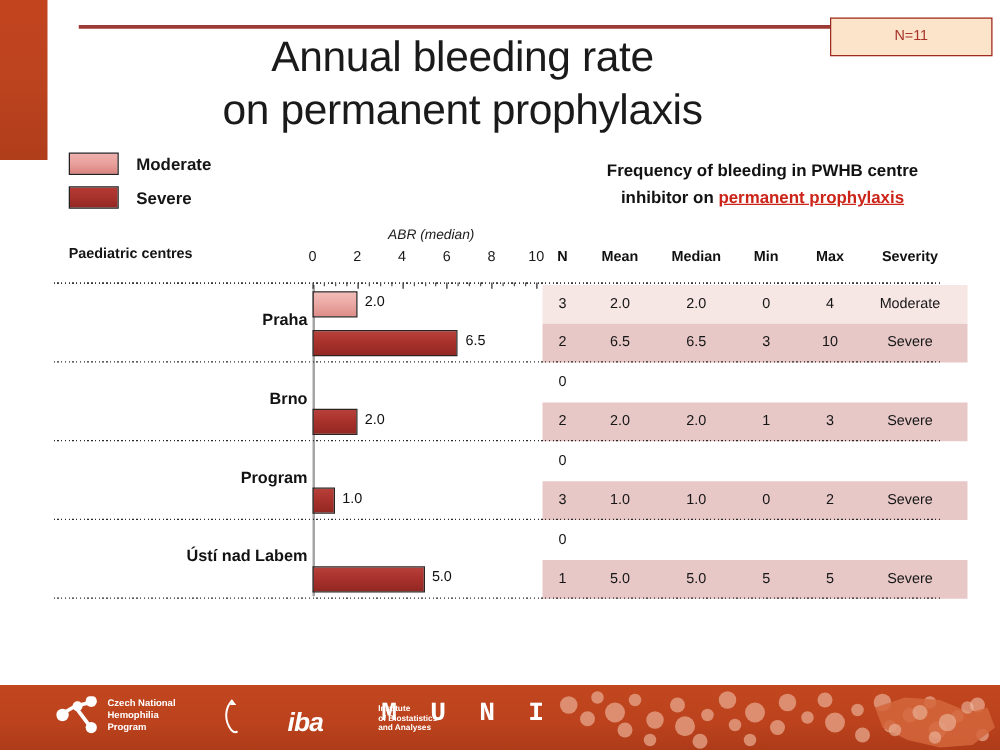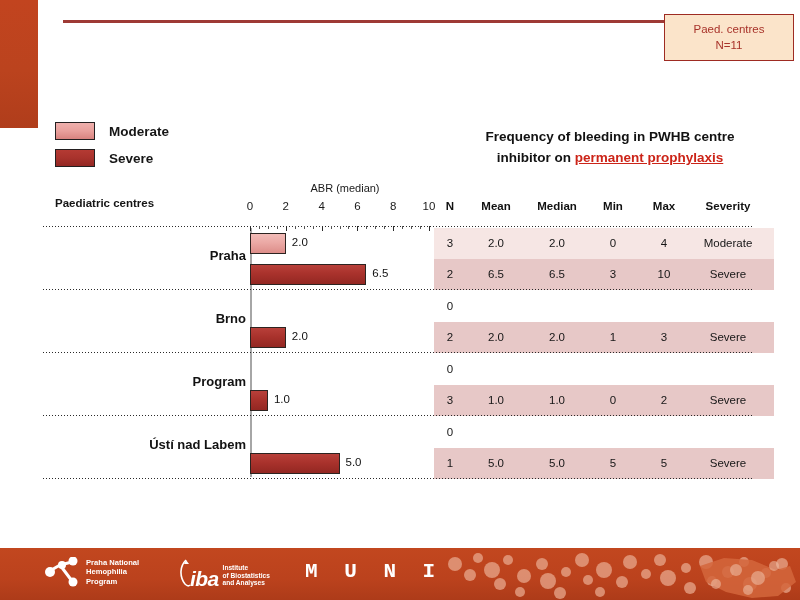--- a/index.html
+++ b/index.html
@@ -69,21 +69,21 @@
 
   
   .grid{position:absolute;left:0;top:180px;width:800px;height:305px;}
 
   .lbl-paed{
     position:absolute;left:55px;top:17px;
     font-size:11.5px;font-weight:bold;color:#151515;
   }
   .abr-title{
     position:absolute;left:250px;top:2px;width:190px;
-    text-align:center;font-size:11px;color:#1a1a1a;
+    text-align:center;font-size:11px;color:#1a1a1a;font-style:italic;
   }
 
   
   .axis-nums{position:absolute;left:0;top:20px;height:16px;width:800px;}
   .axis-num{
     position:absolute;font-size:11.5px;color:#1a1a1a;
     transform:translateX(-50%);
   }
 
   
@@ -144,21 +144,21 @@
     background:linear-gradient(180deg,#c2471f 0%,#bb421d 60%,#ad3b19 100%);
     overflow:hidden;
   }
   .dots{position:absolute;left:0;top:0;width:800px;height:52px;}
   .footer-logos{position:absolute;left:0;top:0;width:800px;height:52px;}
 
   .cnhp{position:absolute;left:45px;top:9px;display:flex;align-items:center;}
   .cnhp-txt{
     color:#fff;font-size:7.6px;font-weight:bold;line-height:9.4px;margin-left:7px;
   }
-  .iba{position:absolute;left:178px;top:10px;display:flex;align-items:flex-end;}
+  .iba{position:absolute;left:178px;top:10px;display:flex;align-items:flex-end;gap:40px;}
   .iba-word{
     color:#fff;font-size:21px;font-weight:bold;font-style:italic;line-height:21px;
     letter-spacing:-0.6px;
   }
   .iba-sub{
     color:#fff;font-size:6.6px;font-weight:bold;line-height:7.6px;margin-left:4px;margin-bottom:2px;
   }
   .muni{
     position:absolute;left:305px;top:12px;
     color:#fff;font-size:21px;font-weight:bold;letter-spacing:7px;
@@ -166,23 +166,26 @@
   }
 </style>
 </head>
 <body>
 
 <div id="slide">
 
   <div class="side-block"></div>
   <div class="top-rule"></div>
 
+  <div class="title">
+    <div>Annual bleeding rate</div>
+    <div>on permanent prophylaxis</div>
+  </div>
 
   <div class="callout">
-    <div>Paed. centres</div>
     <div>N=11</div>
   </div>
 
   <div class="legend">
     <div class="legend-row">
       <div class="swatch sw-moderate"></div>
       <div class="legend-label">Moderate</div>
     </div>
     <div class="legend-row">
       <div class="swatch sw-severe"></div>
@@ -354,21 +357,21 @@
     <div class="footer-logos">
       <div class="cnhp">
         <svg width="34" height="30" viewBox="0 0 34 30">
           <path d="M3 15 L15 8 M15 8 L27 5 M15 8 L27 24" stroke="#fff" stroke-width="3" fill="none"></path>
           <circle cx="5" cy="15" r="5" fill="#fff"></circle>
           <circle cx="17" cy="8" r="4" fill="#fff"></circle>
           <circle cx="28" cy="4" r="4.5" fill="#fff"></circle>
           <circle cx="28" cy="25" r="4.5" fill="#fff"></circle>
         </svg>
         <div class="cnhp-txt">
-          <div>Praha National</div>
+          <div>Czech National</div>
           <div>Hemophilia</div>
           <div>Program</div>
         </div>
       </div>
 
       <div class="iba">
         <svg width="13" height="30" viewBox="0 0 13 30" style="margin-right:-1px;margin-bottom:1px;">
           <path d="M8 2 C2 8 1 18 7 26 C9 28 11 28 12 27" stroke="#fff" stroke-width="1.6" fill="none"></path>
           <path d="M8 2 L11 6 L6 6 Z" fill="#fff"></path>
         </svg>

